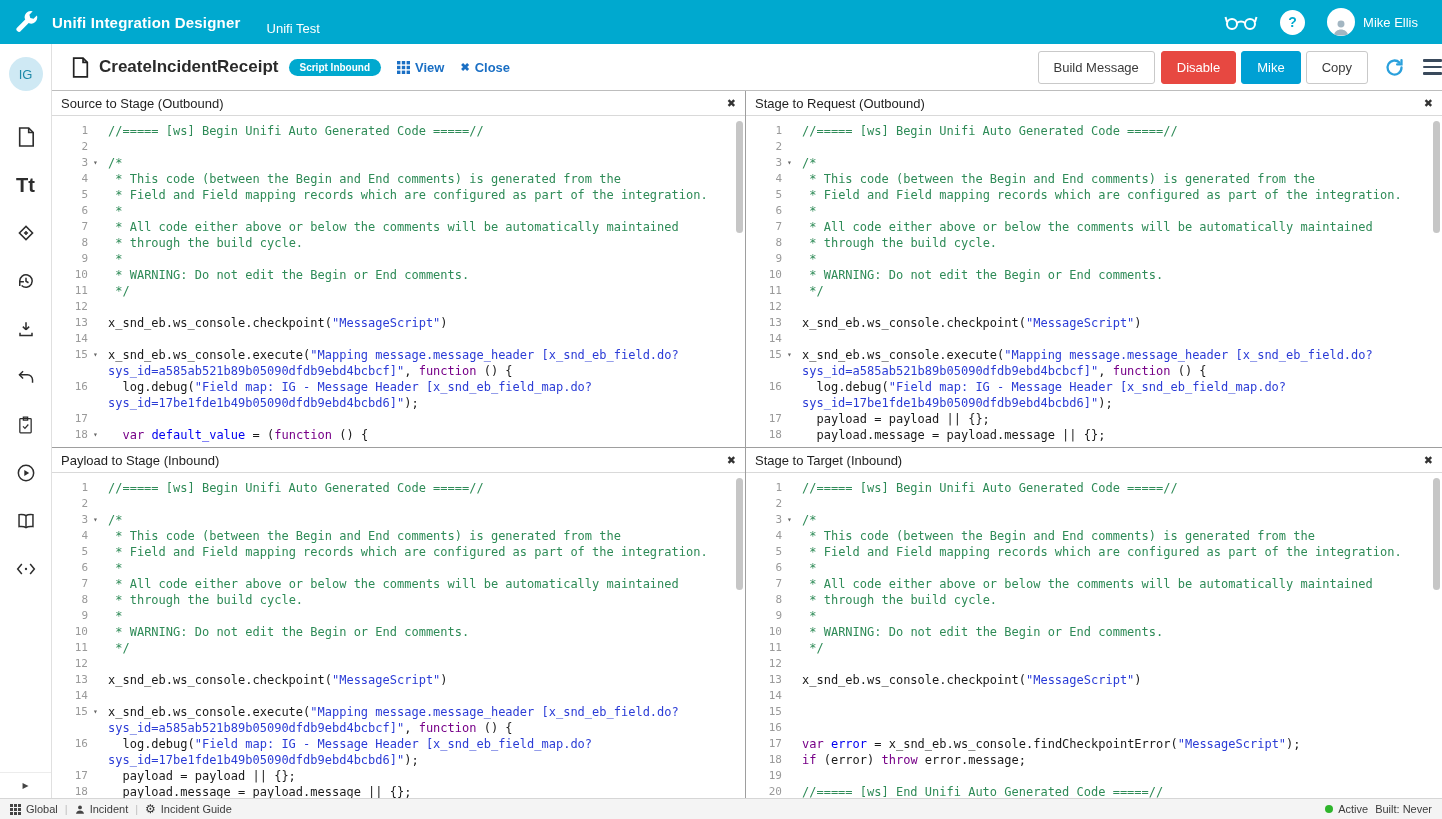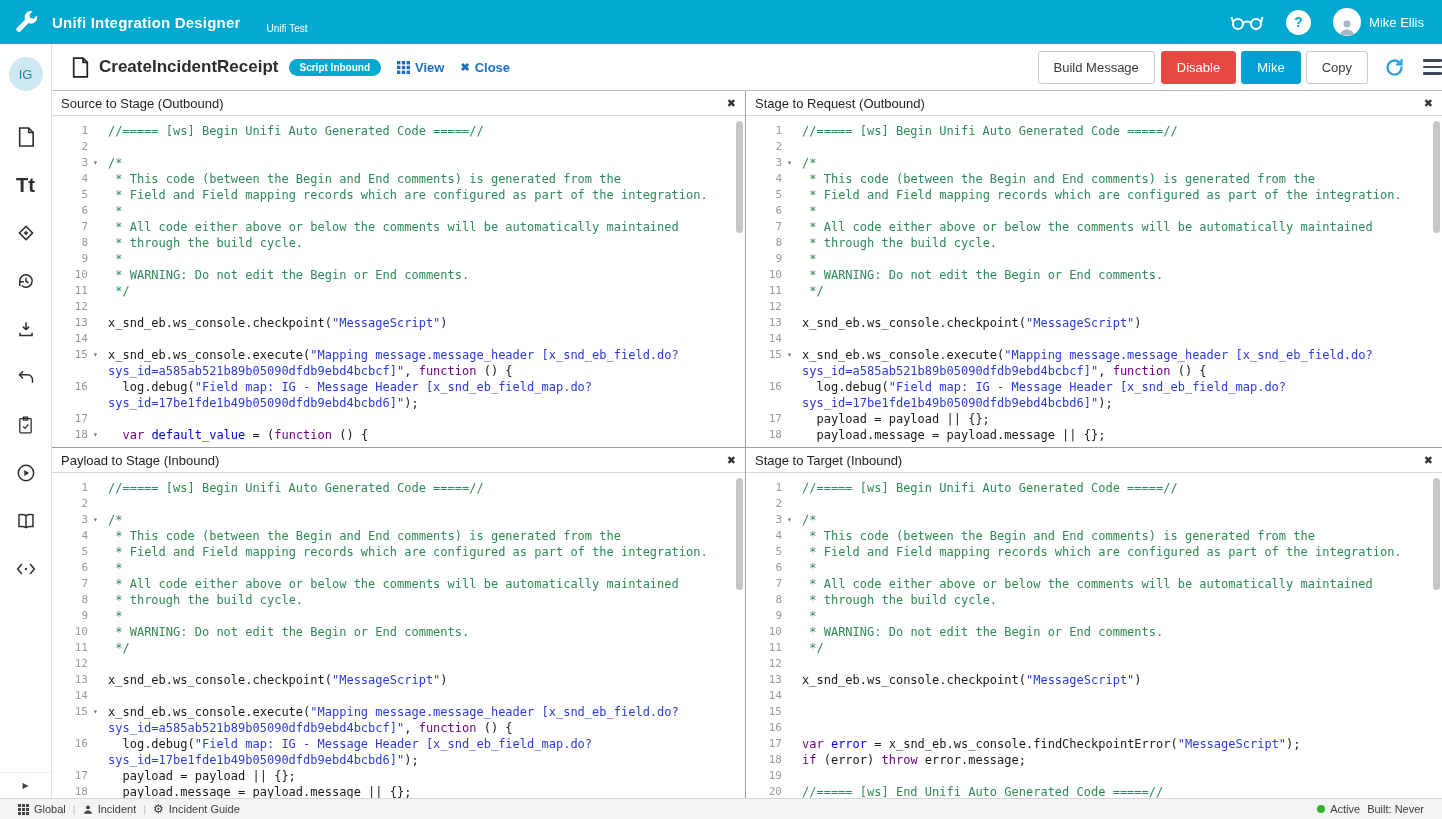--- a/index.html
+++ b/index.html
@@ -1,24 +1,24 @@
 <!DOCTYPE html>
 <html><head>
 <meta charset="utf-8">
 <style>
   *{box-sizing:border-box;margin:0;padding:0;}
   html,body{width:1442px;height:819px;}
   body{font-family:"Liberation Sans",sans-serif;background:#fff;overflow:hidden;}
   .app{display:flex;flex-direction:column;height:819px;width:1442px;}
 
   
-  .navbar{height:44px;flex:none;background:#00a9cf;display:flex;align-items:center;color:#fff;padding-right:18px;}
+  .navbar{height:44px;flex:none;background:#00a9cf;display:flex;align-items:center;color:#fff;padding-right:24px;}
   .nav-logo{width:52px;display:flex;justify-content:center;align-items:center;cursor:pointer;}
   .nav-title{font-size:15px;font-weight:700;letter-spacing:.2px;}
-  .nav-env{font-size:10px;margin-left:26px;cursor:pointer;margin-top:13px;}
+  .nav-env{font-size:13px;margin-left:26px;cursor:pointer;margin-top:13px;}
   .nav-spacer{flex:1;}
   .nav-icon{margin-left:22px;display:flex;align-items:center;cursor:pointer;}
   .help-circle{width:25px;height:25px;border-radius:50%;background:#fff;color:#00a9cf;font-weight:700;font-size:14px;display:flex;align-items:center;justify-content:center;}
   .user{display:flex;align-items:center;font-size:13px;margin-left:22px;cursor:pointer;}
   .avatar{width:28px;height:28px;border-radius:50%;background:#fff;display:flex;align-items:flex-end;justify-content:center;margin-right:8px;overflow:hidden;}
 
   
   .mid{flex:1;display:flex;min-height:0;}
   .sidebar{width:52px;flex:none;border-right:1px solid #e0e0e0;display:flex;flex-direction:column;align-items:center;background:#fff;position:relative;}
   .ws-avatar{width:34px;height:34px;border-radius:50%;background:#cfe9f4;color:#1d89a8;font-weight:400;font-size:13px;display:flex;align-items:center;justify-content:center;margin-top:13px;flex:none;cursor:pointer;text-align:right;}
@@ -57,21 +57,21 @@
   .gutter-fold{flex:none;width:15px;text-align:center;color:#666;font-size:8px;line-height:16px;}
   .line-text{flex:1;min-width:0;padding-left:5px;padding-right:16px;white-space:pre-wrap;overflow-wrap:break-word;word-break:break-word;color:#1a1a1a;}
   .tok-c{color:#2e8b57;}
   .tok-s{color:#2b3cd6;}
   .tok-k{color:#770088;}
   .tok-d{color:#0000f0;}
   .tok-p{color:#1a1a1a;}
   .vscroll{position:absolute;top:5px;right:2px;width:7px;height:112px;background:#c6c6c6;border-radius:4px;cursor:pointer;}
 
   
-  .statusbar{height:21px;flex:none;background:#f4f4f4;border-top:1px solid #d6d6d6;display:flex;align-items:center;font-size:11px;color:#3c3c3c;padding:0 18px;gap:7px;}
+  .statusbar{height:21px;flex:none;background:#f4f4f4;border-top:1px solid #d6d6d6;display:flex;align-items:center;font-size:11px;color:#3c3c3c;padding:0 10px;gap:7px;}
   .sb-item{display:flex;align-items:center;gap:5px;cursor:pointer;}
   .sb-sep{color:#c0c0c0;}
   .sb-spacer{flex:1;}
   .sb-dot{width:8px;height:8px;border-radius:50%;background:#2eb52c;}
   .gear{font-size:12px;color:#333;line-height:1;}
 </style>
 </head>
 <body>
 
 <div class="app">

